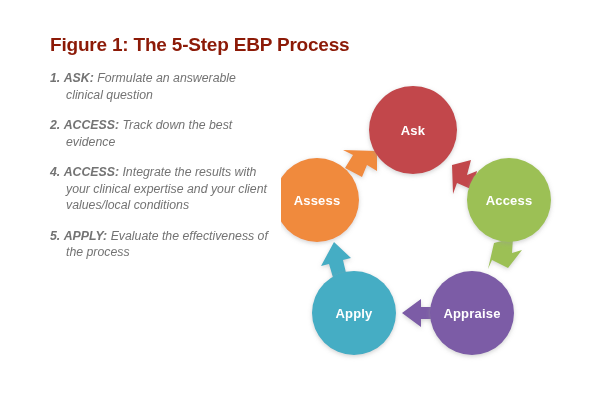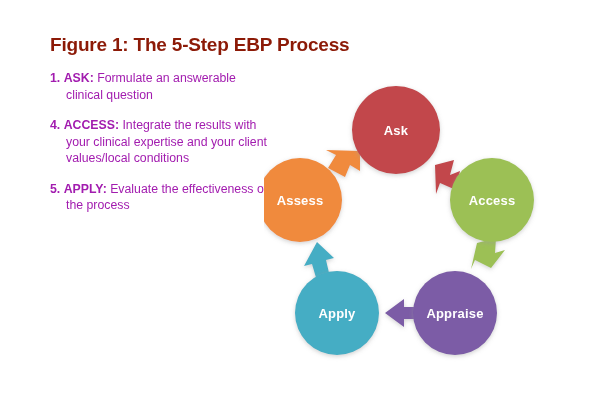--- a/index.html
+++ b/index.html
@@ -40,39 +40,40 @@
   #steps-list {
     position: absolute;
     left: 50px;
     top: 70px;
     width: 225px;
   }
   .step-item {
     margin-bottom: 14px;
     font-size: 12.3px;
     line-height: 16.5px;
-    color: #a21caf;
+    color: #737373;
     text-indent: -16px;
     padding-left: 16px;
+    font-style: italic;
   }
   .step-item:last-child { margin-bottom: 0; }
   .step-num {
     font-weight: bold;
   }
   .step-term {
     font-weight: bold;
   }
   .step-desc {
     font-weight: normal;
   }
 
   
   #cycle-diagram {
     position: absolute;
-    left: 264px;
+    left: 281px;
     top: 72px;
     width: 310px;
     height: 300px;
   }
   #cycle-svg {
     display: block;
     width: 310px;
     height: 300px;
   }
   .node-label {
@@ -90,20 +91,25 @@
 
 <div id="figure-root">
 
   <div id="figure-title" style="color: rgb(140, 26, 7);">Figure 1: The 5-Step EBP Process</div>
 
   <div id="steps-list">
     <div class="step-item">
       <span class="step-num">1.</span>
       <span class="step-term">ASK:</span>
       <span class="step-desc">Formulate an answerable clinical question</span>
+    </div>
+    <div class="step-item">
+      <span class="step-num">2.</span>
+      <span class="step-term">ACCESS:</span>
+      <span class="step-desc">Track down the best evidence</span>
     </div>
     <div class="step-item">
       <span class="step-num">4.</span>
       <span class="step-term">ACCESS:</span>
       <span class="step-desc">Integrate the results with your clinical expertise and your client values/local conditions</span>
     </div>
     <div class="step-item">
       <span class="step-num">5.</span>
       <span class="step-term">APPLY:</span>
       <span class="step-desc">Evaluate the effectiveness of the process</span>

